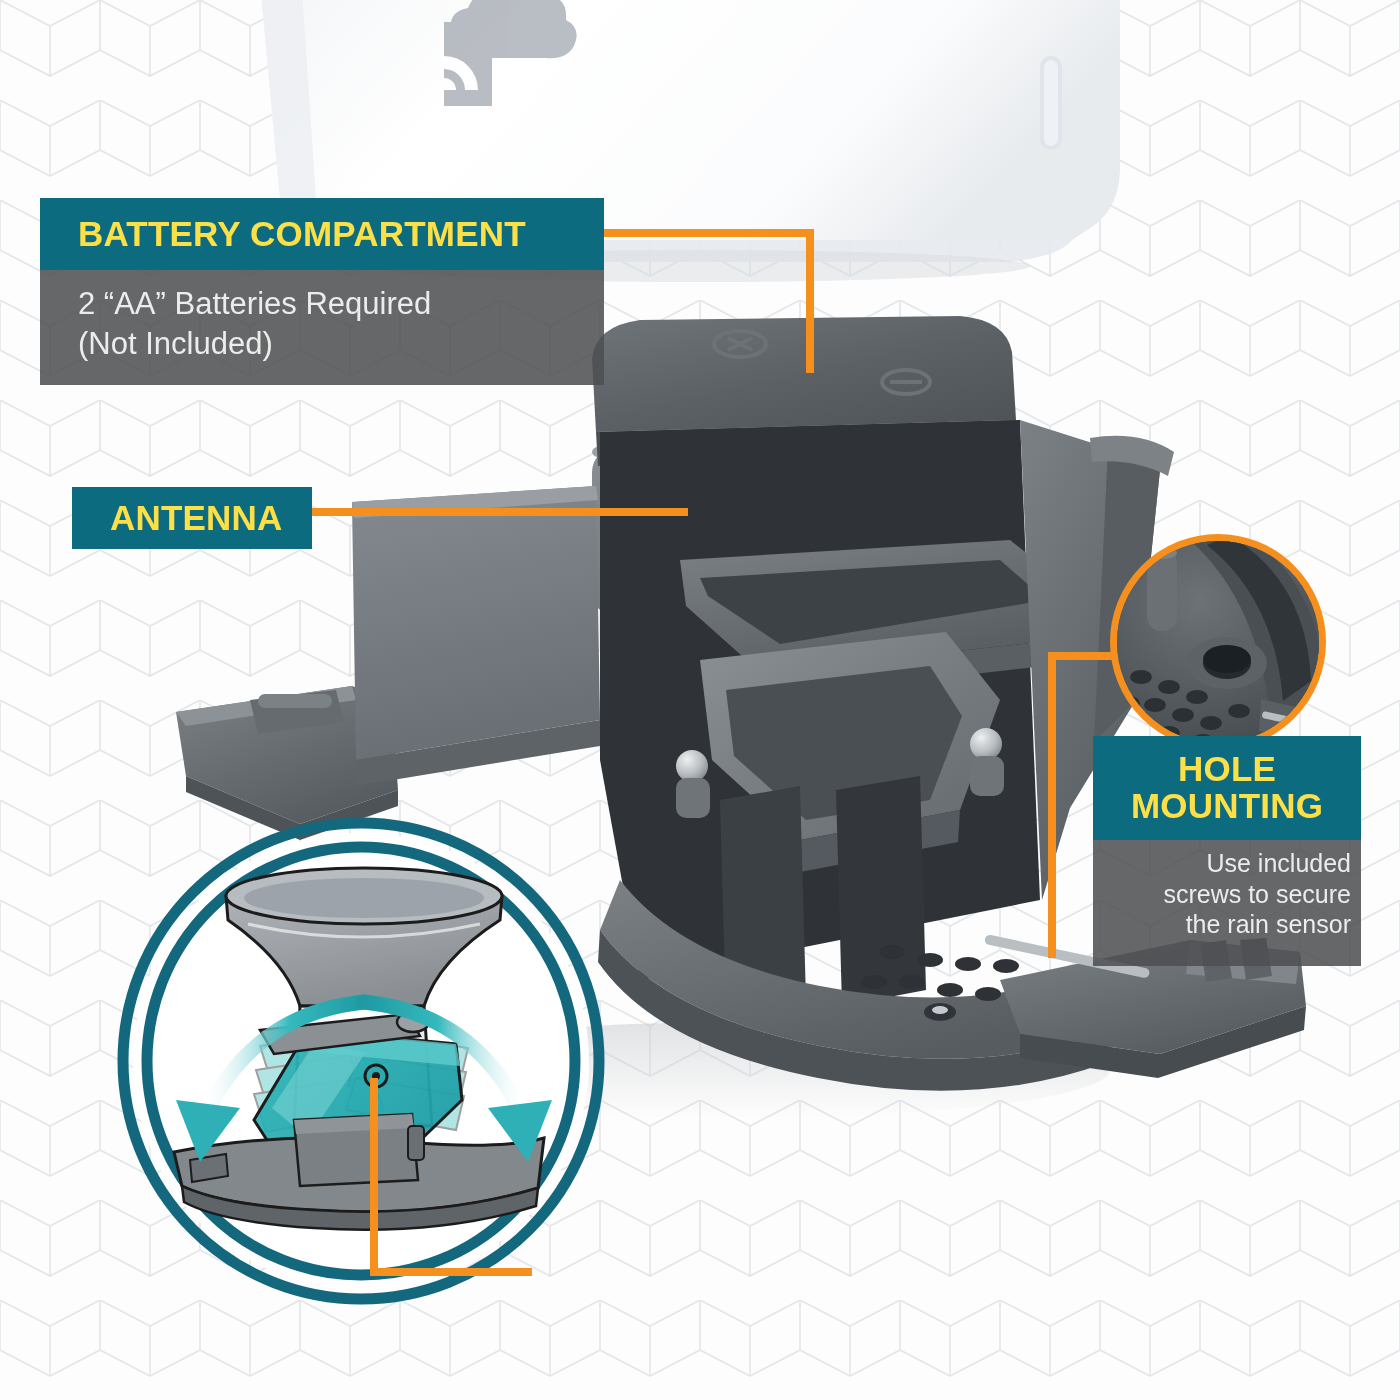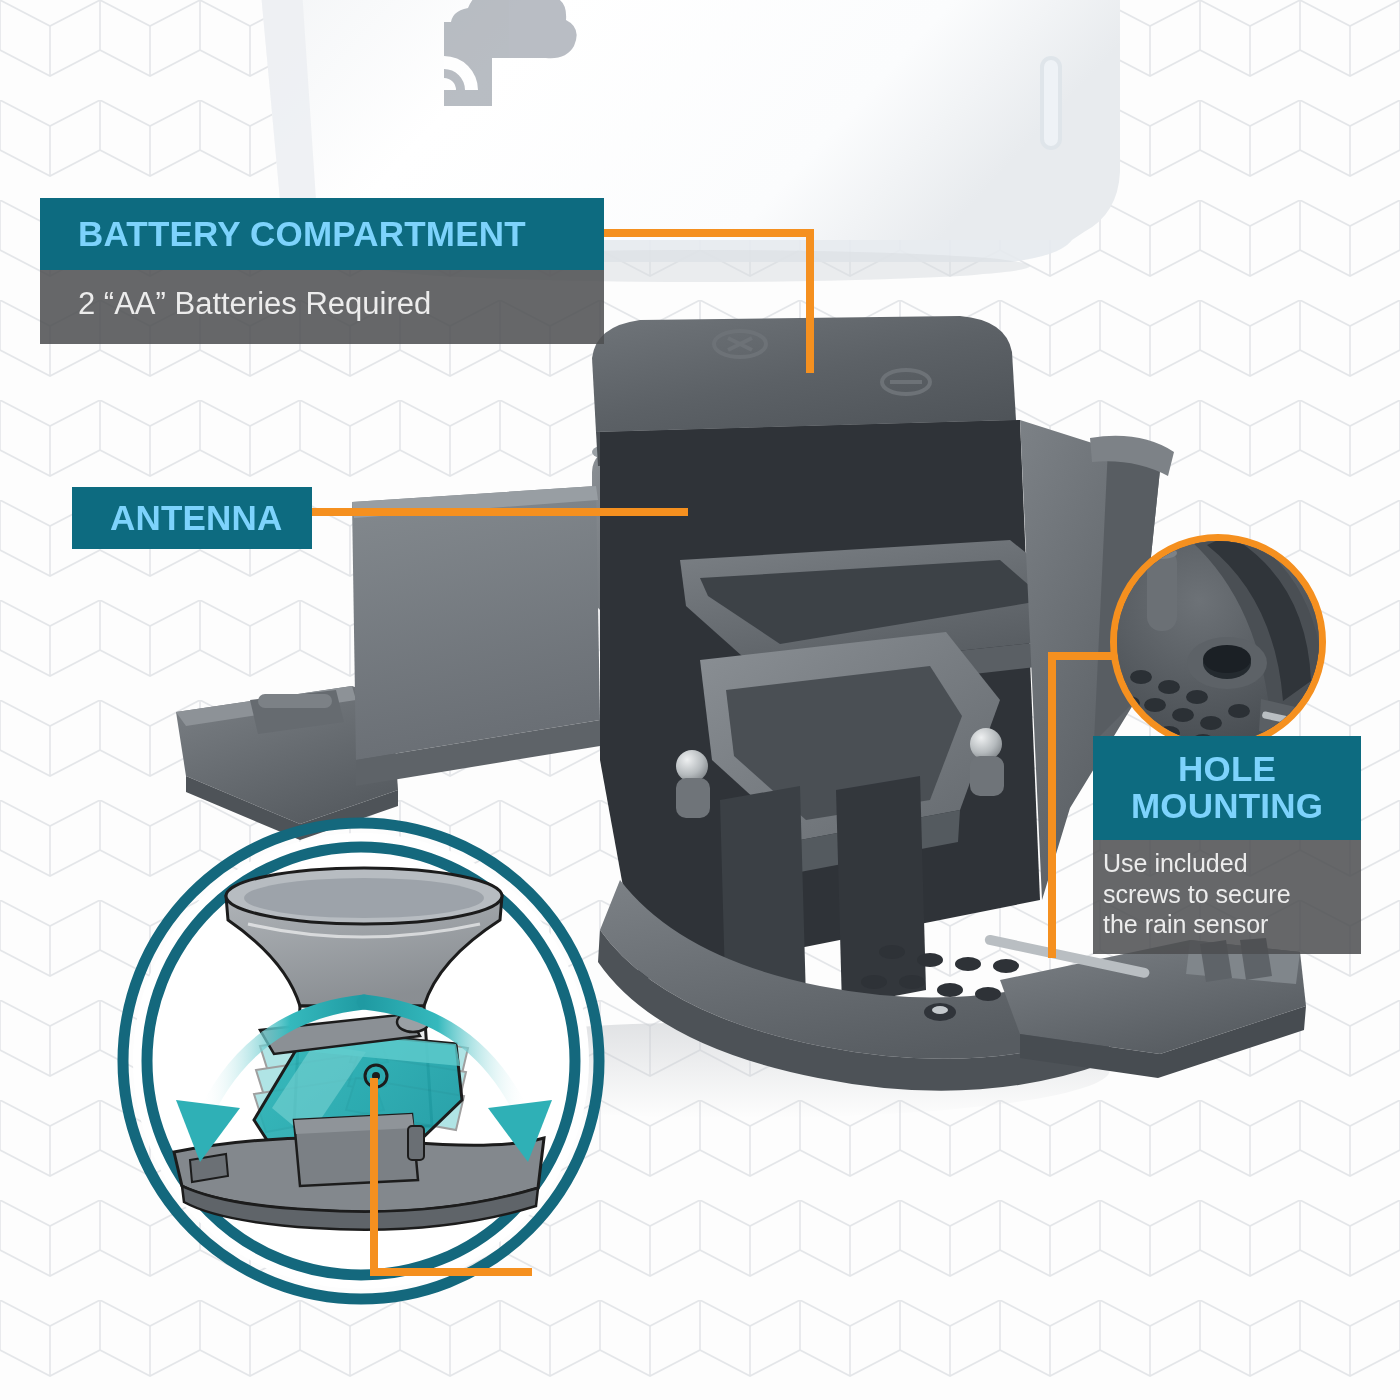--- a/index.html
+++ b/index.html
@@ -16,21 +16,21 @@
   .bg-pattern{position:absolute;inset:0;z-index:0;background:#fdfdfd;}
   .bg-pattern svg{display:block;width:100%;height:100%;}
 
   
   .product-layer{position:absolute;inset:0;z-index:10;}
   .product-layer svg{position:absolute;inset:0;width:1400px;height:1400px;}
 
   
   .callout{position:absolute;z-index:40;}
   .cal-title{
-    background:#0d6b80;color:#7dd3fc;
+    background:#0d6b80;color:#fde047;
     font-weight:bold;letter-spacing:.2px;
     display:flex;align-items:center;
     box-sizing:border-box;
   }
   .cal-sub{
     background:rgba(77,78,80,.86);color:#ececec;
     box-sizing:border-box;
   }
 
   
@@ -42,21 +42,21 @@
   #callout-antenna{left:40px;top:487px;width:272px;}
   #callout-antenna .cal-title{height:62px;padding:0 0 0 38px;font-size:35px;margin-left:32px;}
 
   
   #callout-mounting{left:1093px;top:736px;width:268px;}
   #callout-mounting .cal-title{
     display:block;text-align:center;font-size:35px;line-height:1.06;
     padding:14px 8px 16px;
   }
   #callout-mounting .cal-sub{
-    padding:8px 10px 14px;font-size:25px;line-height:1.22;text-align:left;
+    padding:8px 10px 26px;font-size:25px;line-height:1.22;text-align:right;
   }
 
   
   #banner-bottom{
     position:absolute;z-index:45;left:528px;top:1152px;width:872px;height:168px;
     background:#0d6b80;color:#fff;
     display:flex;flex-direction:column;justify-content:center;
     padding:4px 0 6px 34px;box-sizing:border-box;
   }
   #banner-bottom .b-title{font-size:51px;font-weight:bold;letter-spacing:-0.3px;line-height:1.04;}
@@ -370,20 +370,21 @@
         <path d="M420 318 Q372 206 256 194" fill="none" stroke="url(#arrowG2)" stroke-width="15" stroke-linecap="round"></path>
         <path d="M444 292 L380 300 L420 354 Z" fill="#2fb0b6"></path>
       </g>
     </svg>
   </div>
 
   <div class="callout" id="callout-battery">
     <div class="cal-title">BATTERY COMPARTMENT</div>
     <div class="cal-sub">
       <div>2 “AA” Batteries Required</div>
+      <div>(Not Included)</div>
     </div>
   </div>
 
   <div class="callout" id="callout-antenna">
     <div class="cal-title">ANTENNA</div>
   </div>
 
   <div class="callout" id="callout-mounting">
     <div class="cal-title">
       <div>HOLE</div>

